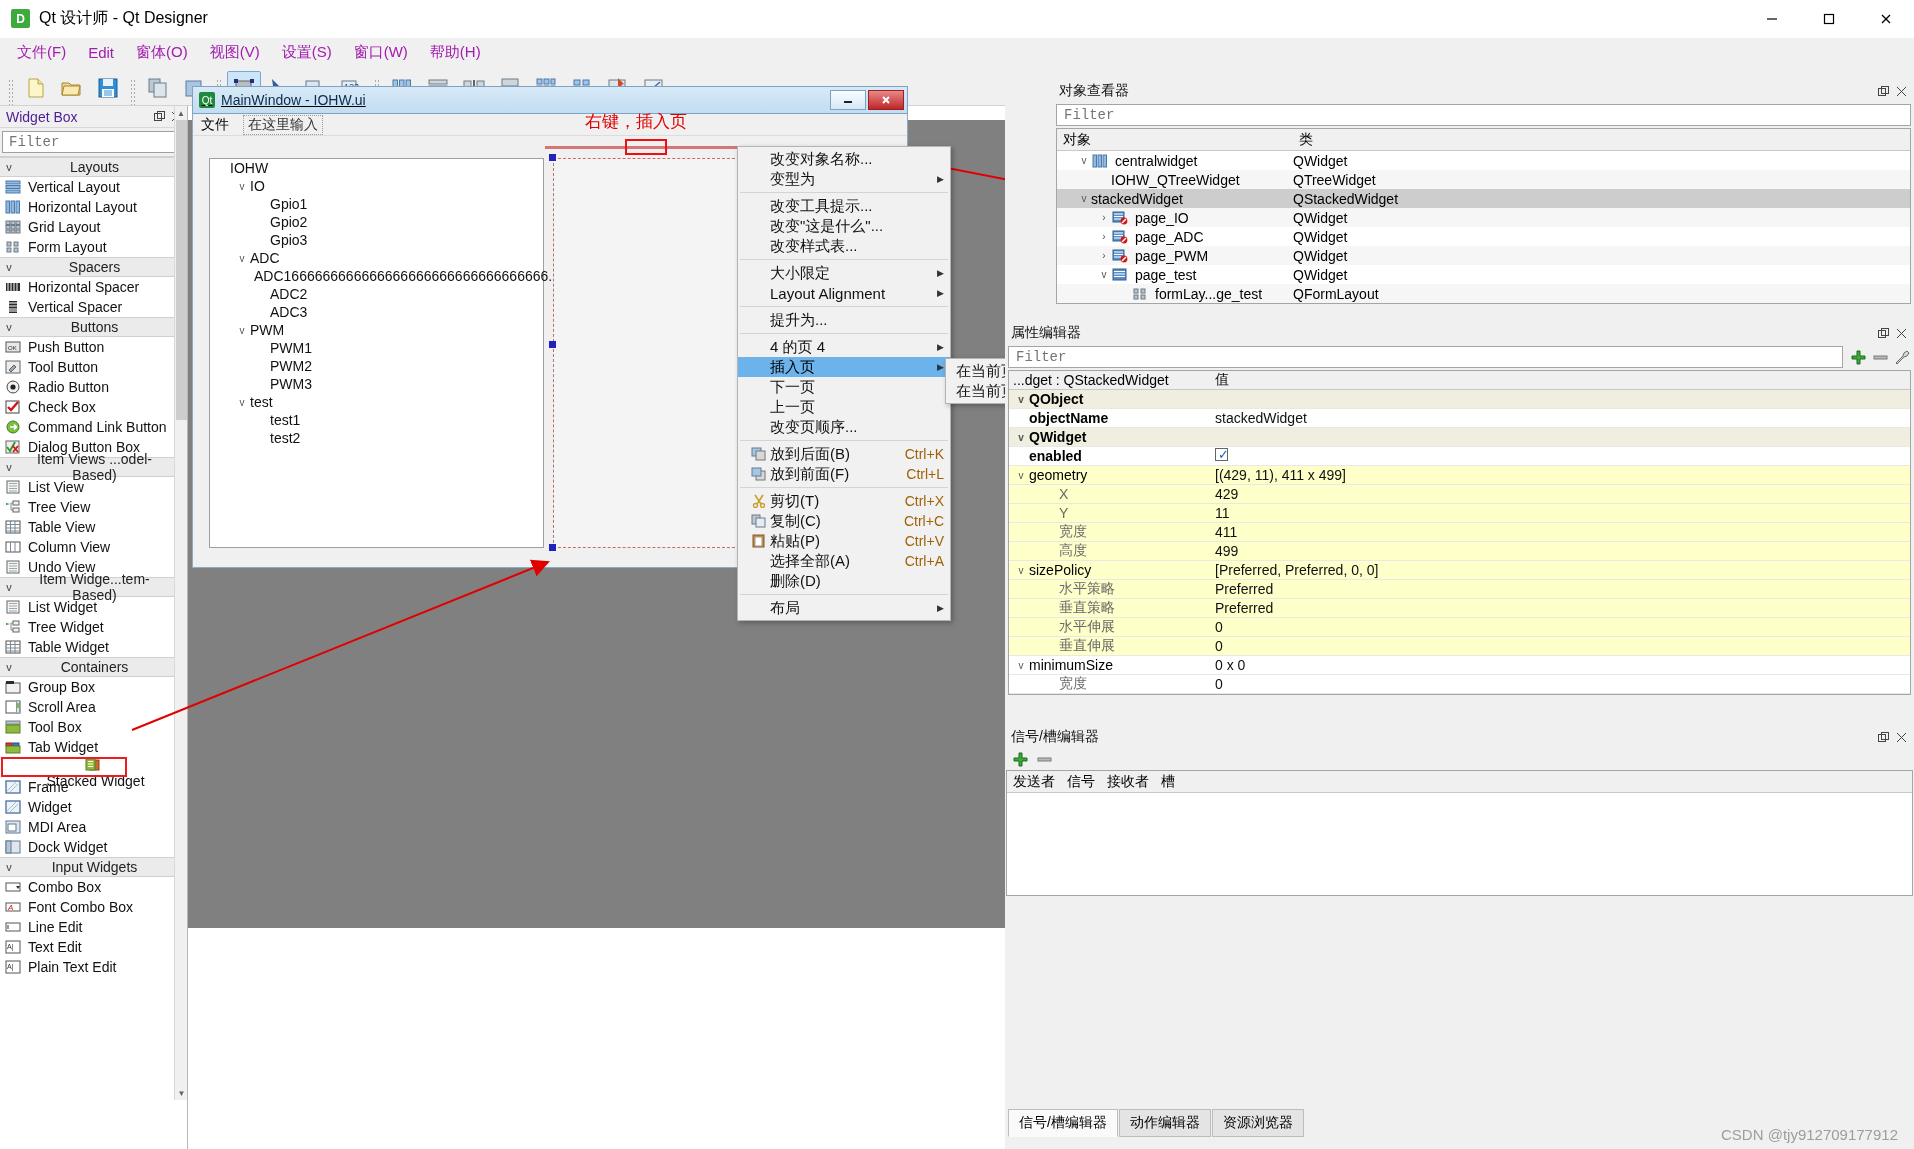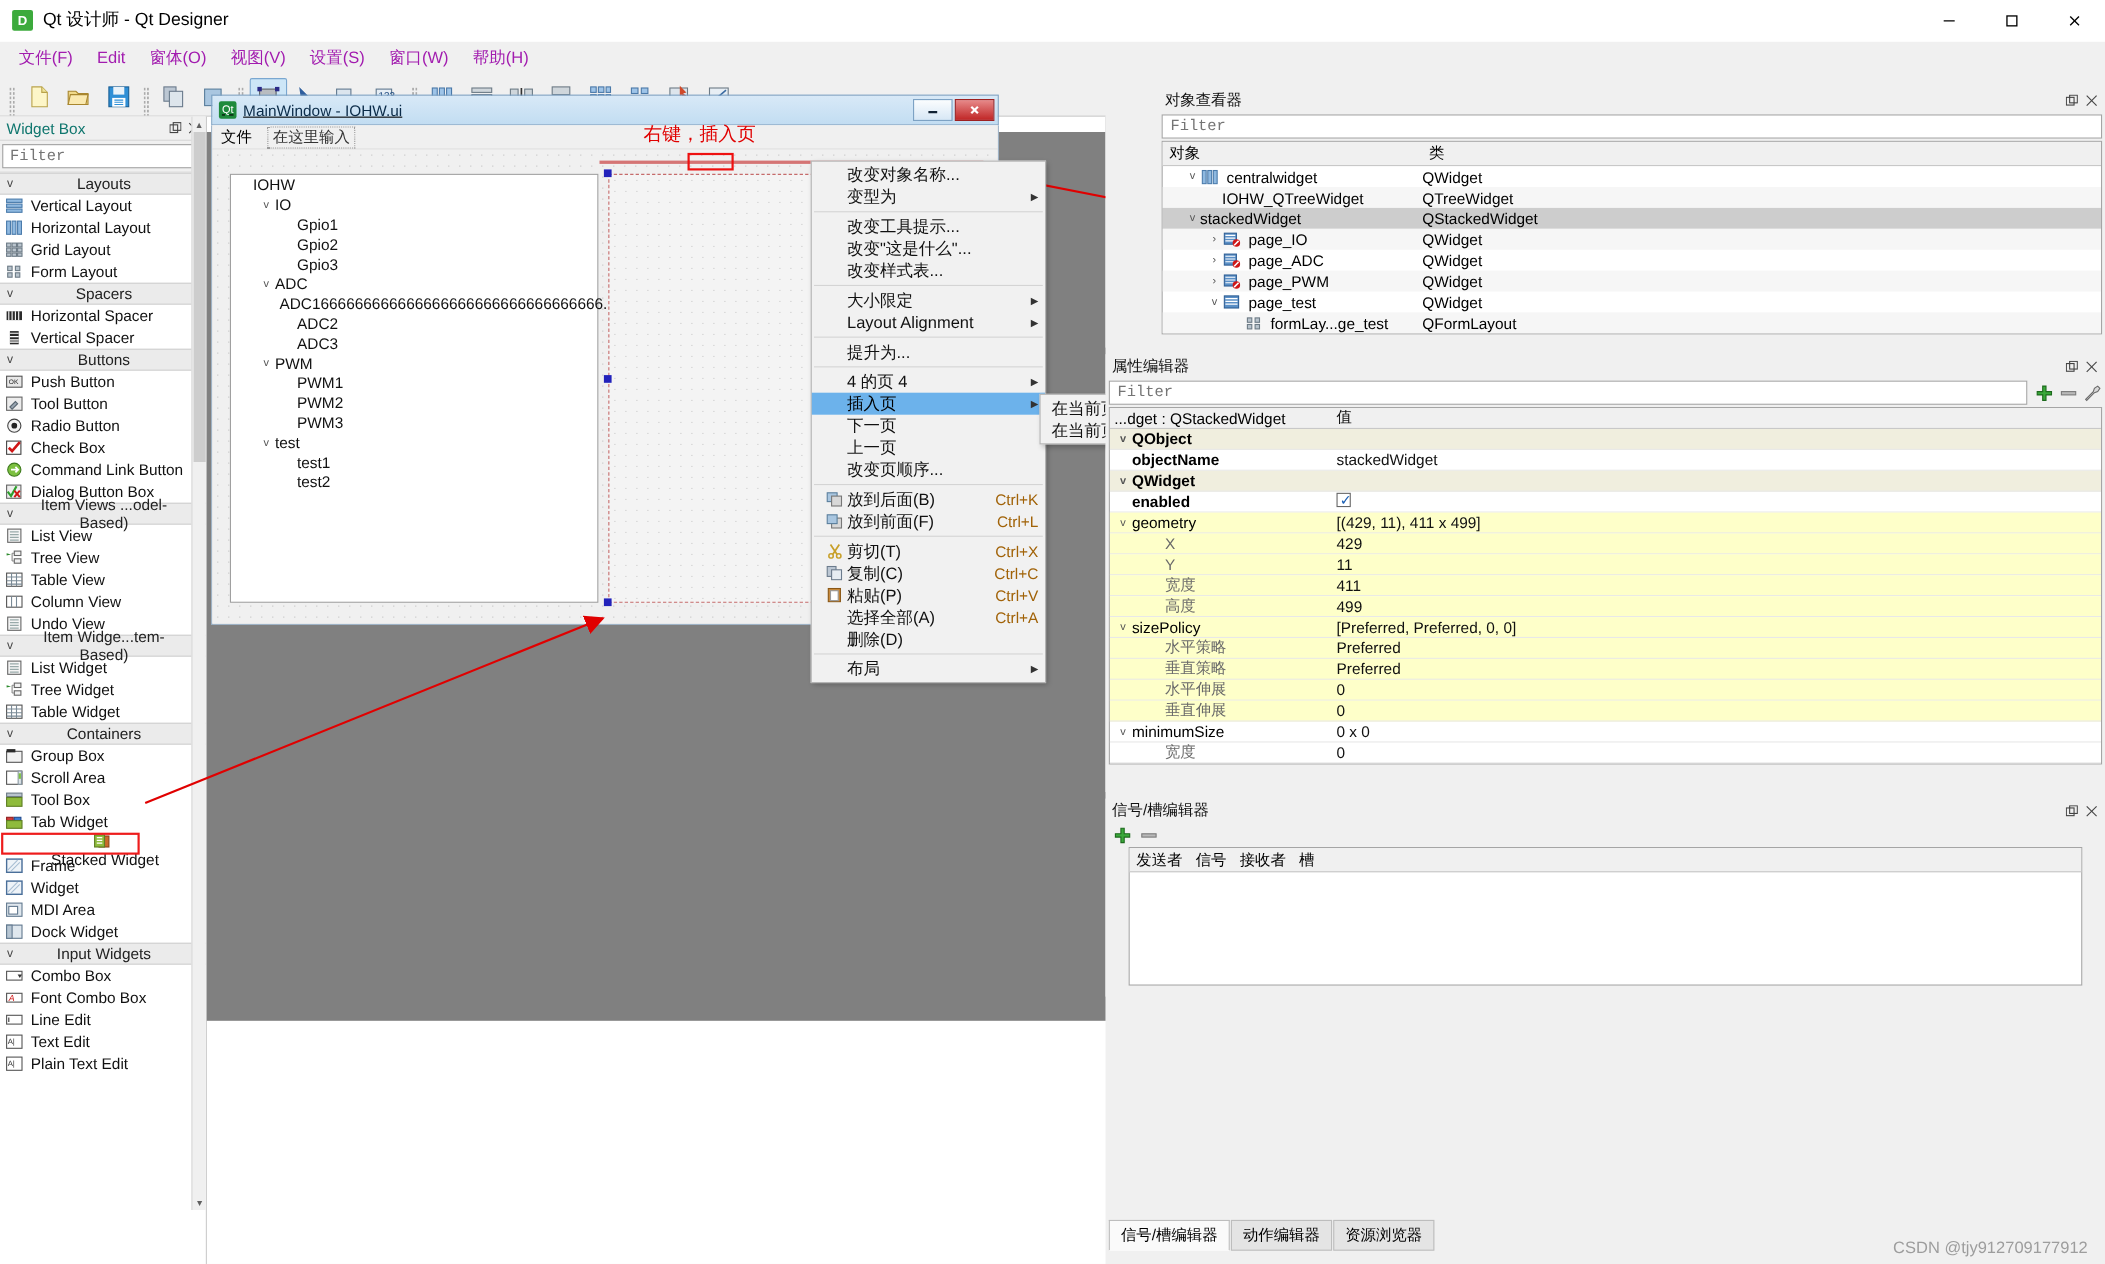--- a/index.html
+++ b/index.html
@@ -45,21 +45,21 @@
   .tgrip { width:6px; height:26px; margin:0 4px;
            background-image: radial-gradient(#9a9a9a 40%, transparent 41%);
            background-size: 3px 4px; opacity:.8; }
   .tbtn { width:34px; height:34px; margin:0 1px; display:flex; align-items:center; justify-content:center; border-radius:2px; }
   .tbtn.sel { background:#cde6f7; border:1px solid #7aa7d0; }
 
   
   .wbox { position:absolute; left:0; top:106px; width:188px; height:1043px; background:#f0f0f0;
           border-right:1px solid #b8b8b8; }
   .dockhdr { height:22px; display:flex; align-items:center; padding:0 4px 0 6px;
-             font-size:14px; color:#0f766e; background:#f0f0f0; border-bottom:1px solid #d8d8d8;}
+             font-size:14px; color:#4c1d95; background:#f0f0f0; border-bottom:1px solid #d8d8d8;}
   .dockhdr .dtitle { flex:1; }
   .dockbtn { width:14px; height:14px; margin-left:3px; display:flex; align-items:center; justify-content:center; }
   .filterbox { margin:3px 2px; height:22px; background:#fff; border:1px solid #a0a0a0;
                display:flex; align-items:center; padding:0 4px; }
   .filterbox input { border:0; outline:0; width:100%; font-family:"Liberation Mono", monospace; font-size:14px; color:#8a8a8a; background:transparent;}
   .wlist { height:994px; overflow:hidden; background:#fff; border-top:1px solid #d0d0d0; position:relative;}
   .wcat { height:20px; background:#ebebeb; border-top:1px solid #d0d0d0; border-bottom:1px solid #d0d0d0;
           display:flex; align-items:center; font-size:14px; color:#222; }
   .wcat .chev { width:18px; text-align:center; font-size:11px; color:#444; }
   .wcat .ctext { flex:1; text-align:center; padding-right:16px; }
@@ -142,21 +142,21 @@
 
   .proptable { margin:0 3px; background:#fff; border:1px solid #a5a5a5; }
   .prow { height:19px; display:flex; font-size:14px; align-items:center; border-bottom:1px solid #e8e8e8;}
   .prow .pn { width:200px; display:flex; align-items:center; padding-left:4px; }
   .prow .pv { flex:1; padding-left:6px; color:#111; }
   .prow.group { background:#f0eede; font-weight:bold; }
   .prow.yellow { background:#feffc9; }
   .prow.sub .pn { padding-left:34px; color:#6a6a6a; }
   .prow .pch { width:16px; text-align:center; font-size:10px; color:#555; }
 
-  .sigtable { margin:0 21px; background:#fff; border:1px solid #a5a5a5; height:126px;}
+  .sigtable { margin:0 1px; background:#fff; border:1px solid #a5a5a5; height:126px;}
   .sighdr { height:22px; display:flex; background:#f0f0f0; border-bottom:1px solid #c8c8c8; font-size:14px; }
   .sighdr div { padding:0 6px; display:flex; align-items:center; }
 
   .tabstrip { position:absolute; left:1008px; bottom:12px; display:flex; gap:1px; font-size:14px;}
   .tabitem { padding:4px 10px; background:#e4e4e4; border:1px solid #bdbdbd; }
   .tabitem.active { background:#fafafa; border-bottom-color:#fafafa; }
 
   .watermark { position:absolute; right:16px; bottom:6px; color:#9d9d9d; font-size:15px; }
   .cbtn { width:18px;height:18px;display:flex;align-items:center;justify-content:center;}
 </style>

